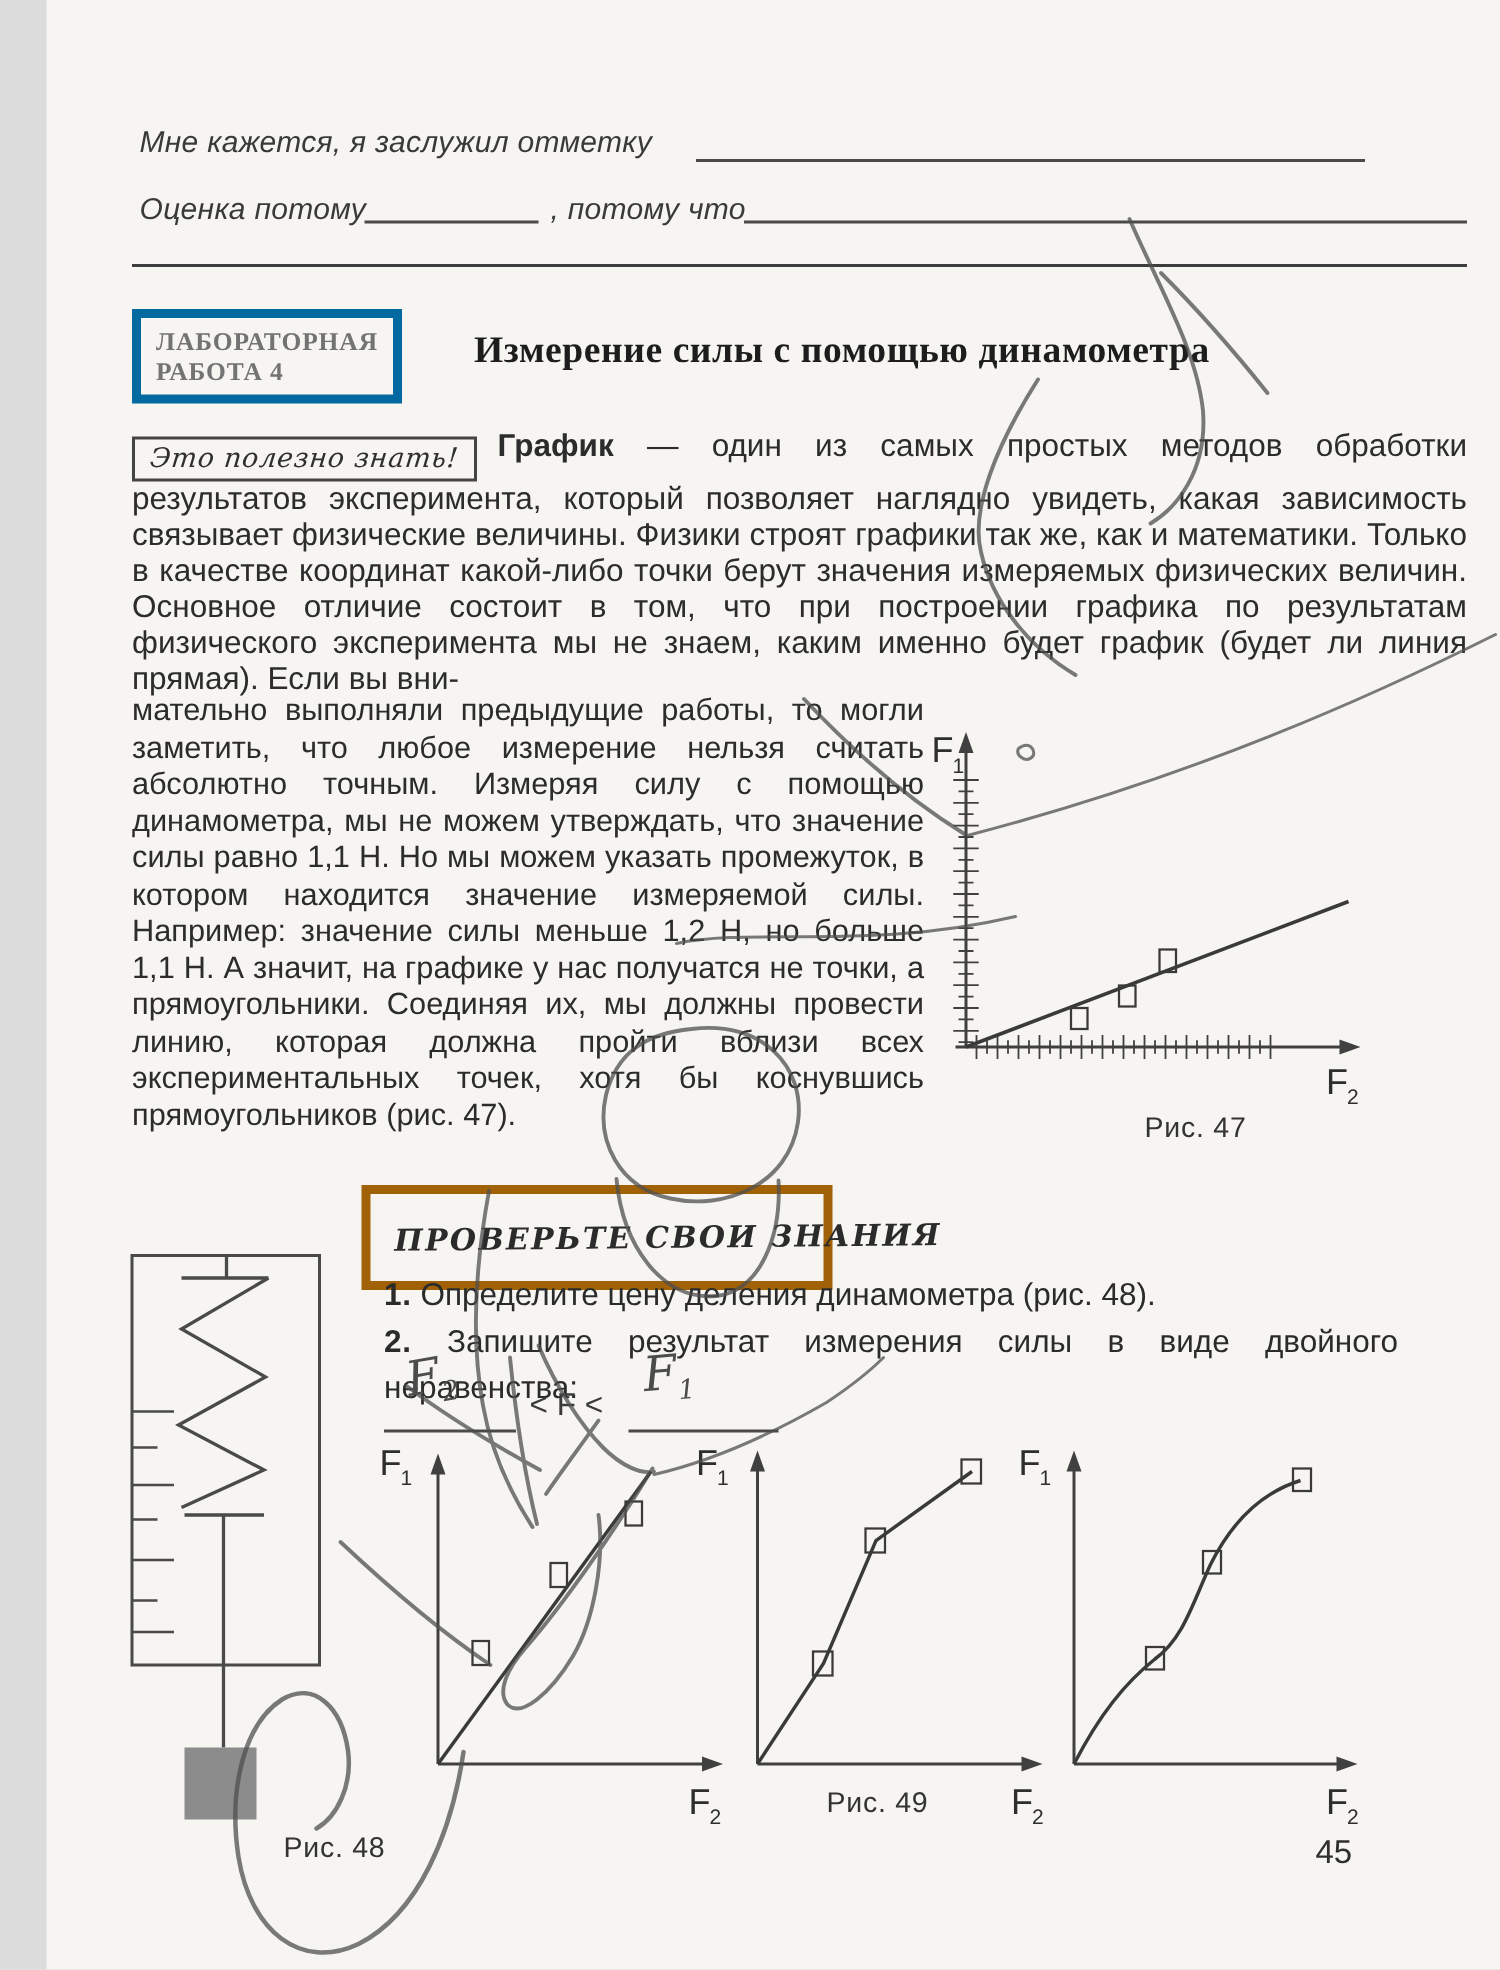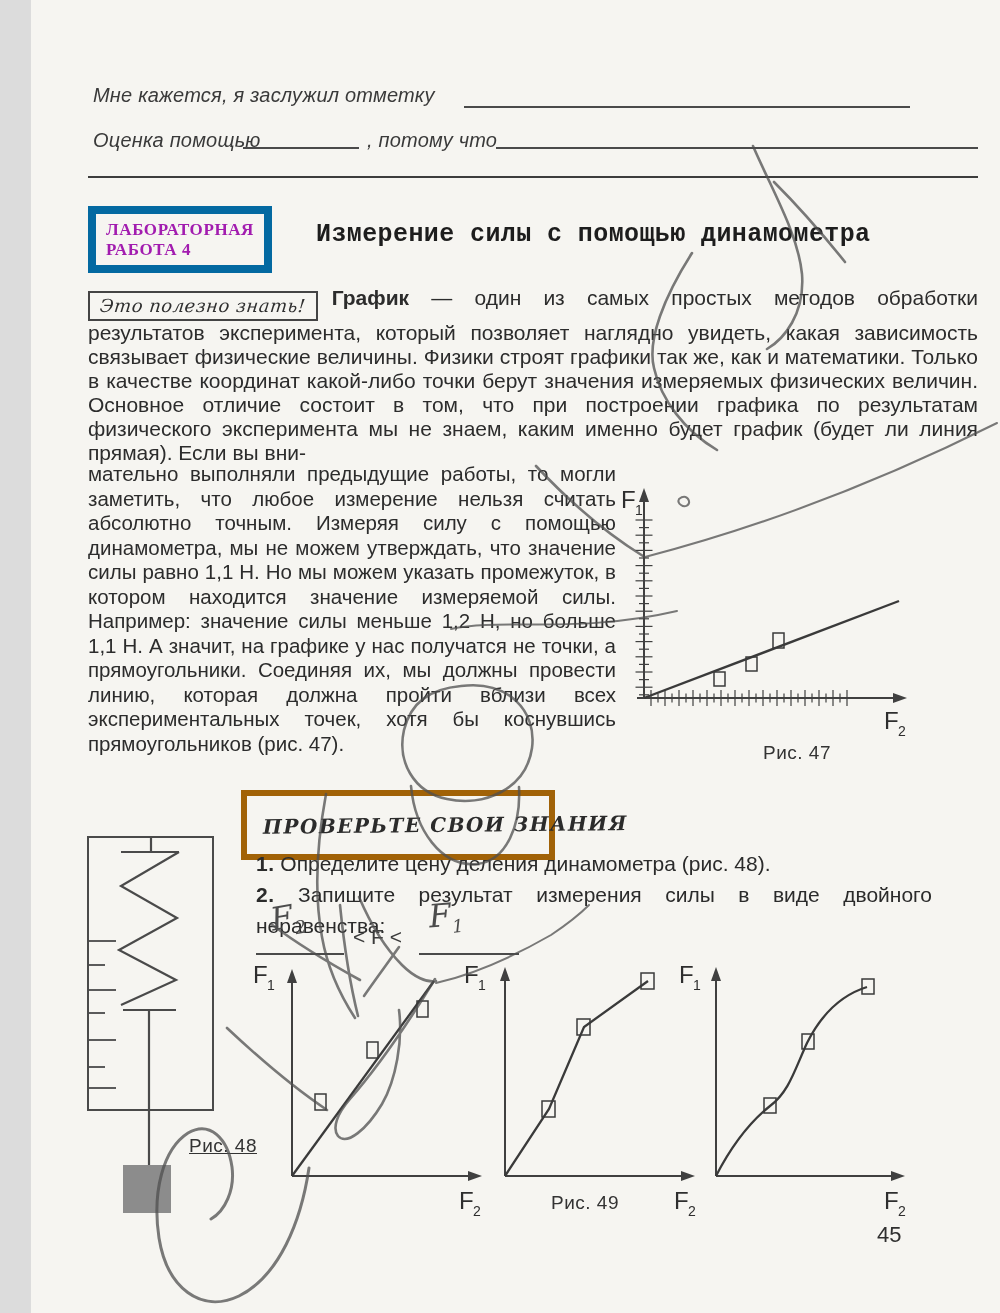--- a/index.html
+++ b/index.html
@@ -4,24 +4,24 @@
 <style>
   html,body{margin:0;padding:0;background:#dcdcdc;}
   .page{position:relative;width:1000px;height:1313px;background:#f6f5f1;overflow:hidden;
         font-family:"Liberation Sans",sans-serif;color:#2b2b2b;margin-left:31px;}
   .abs{position:absolute;}
   
   .prompt{font-style:italic;font-size:20px;color:#3a3a3a;letter-spacing:.2px;}
   .blank{border-bottom:2px solid #4a4a4a;height:1px;}
   .rule{border-bottom:2px solid #3d3d3d;height:1px;}
   
-  .lab-box{border:8px solid #0369a1;padding:6px 10px 5px 10px;
+  .lab-box{border:6px solid #0369a1;padding:6px 10px 5px 10px;
            font-family:"Liberation Serif",serif;font-weight:bold;font-size:17px;
-           line-height:20px;letter-spacing:.6px;color:#a21caf;}
-  .title{font-family:Liberation Mono, monospace;font-weight:bold;font-size:25px;
+           line-height:20px;letter-spacing:.6px;color:#737373;}
+  .title{font-family:Liberation Serif, serif;font-weight:bold;font-size:25px;
          color:#1d1d1d;letter-spacing:.4px;}
   
   .body-p{font-size:21px;line-height:24px;text-align:justify;color:#2c2c2c;}
   .body-p2{font-size:20.5px;line-height:24.5px;text-align:justify;color:#2c2c2c;}
   .tipbox{display:inline-block;border:2px solid #444;padding:0 10px 2px 10px;margin-right:14px;
           vertical-align:-7px;height:24px;line-height:23px;white-space:nowrap;}
   .script{font-family:"DejaVu Serif",serif;font-style:italic;font-size:18px;color:#2f2f2f;
           display:inline-block;transform:skewX(-6deg);letter-spacing:.5px;}
   .checkbox{border:6px solid #a16207;width:302px;height:58px;display:flex;align-items:center;}
   .check-title{font-family:"DejaVu Serif",serif;font-style:italic;font-weight:bold;font-size:20px;
@@ -39,21 +39,21 @@
   .scribbles{pointer-events:none;z-index:9;}
 </style>
 </head>
 <body>
 
 <div class="page">
 
   <div class="abs prompt" style="left:62px;top:84px;">Мне кажется, я заслужил отметку</div>
   <div class="abs blank" style="left:433px;top:105px;width:446px;"></div>
 
-  <div class="abs prompt" style="left:62px;top:129px;">Оценка помощью</div>
+  <div class="abs prompt" style="left:62px;top:129px;">Оценка потому</div>
   <div class="abs blank" style="left:212px;top:146px;width:116px;"></div>
   <div class="abs prompt" style="left:336px;top:129px;">, потому что</div>
   <div class="abs blank" style="left:465px;top:146px;width:482px;"></div>
   <div class="abs rule" style="left:57px;top:175px;width:890px;"></div>
 
   <div class="abs lab-box" style="left:57px;top:206px;">
     <div>ЛАБОРАТОРНАЯ</div>
     <div>РАБОТА 4</div>
   </div>
   <div class="abs title" style="left:285px;top:220px;width:600px;">Измерение силы с помощью динамометра</div>
@@ -165,21 +165,21 @@
       <line x1="7" y1="111" x2="35" y2="111"></line>
       <line x1="7" y1="135" x2="24" y2="135"></line>
       <line x1="7" y1="160" x2="35" y2="160"></line>
       <line x1="7" y1="183" x2="24" y2="183"></line>
       <line x1="7" y1="210" x2="35" y2="210"></line>
       <line x1="7" y1="237" x2="24" y2="237"></line>
       <line x1="7" y1="258" x2="35" y2="258"></line>
     </g>
     <rect x="42" y="335" width="48" height="48" fill="#8c8c8c"></rect>
   </svg>
-  <div class="abs caption" style="left:158px;top:1135px;text-decoration:underline;">Рис. 48</div>
+  <div class="abs caption" style="left:158px;top:1222px;">Рис. 48</div>
 
   <svg class="abs" style="left:205px;top:945px;" width="690" height="285" viewBox="0 0 690 285">
     <g stroke="#404040" stroke-width="2" fill="none">
       <line x1="56" y1="231" x2="56" y2="34"></line>
       <line x1="56" y1="231" x2="236" y2="231"></line>
       <line x1="269" y1="231" x2="269" y2="32"></line>
       <line x1="269" y1="231" x2="449" y2="231"></line>
       <line x1="480" y1="231" x2="480" y2="32"></line>
       <line x1="480" y1="231" x2="659" y2="231"></line>
     </g>

